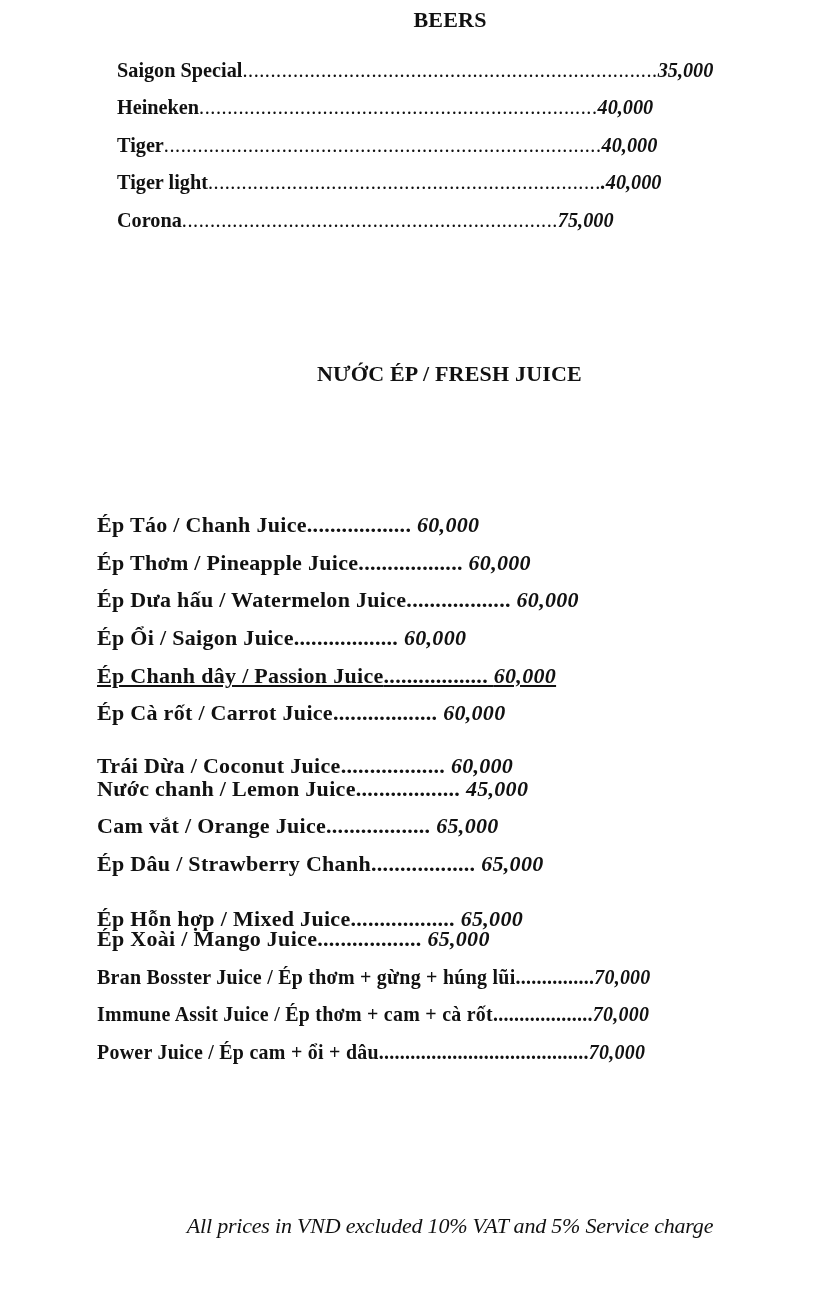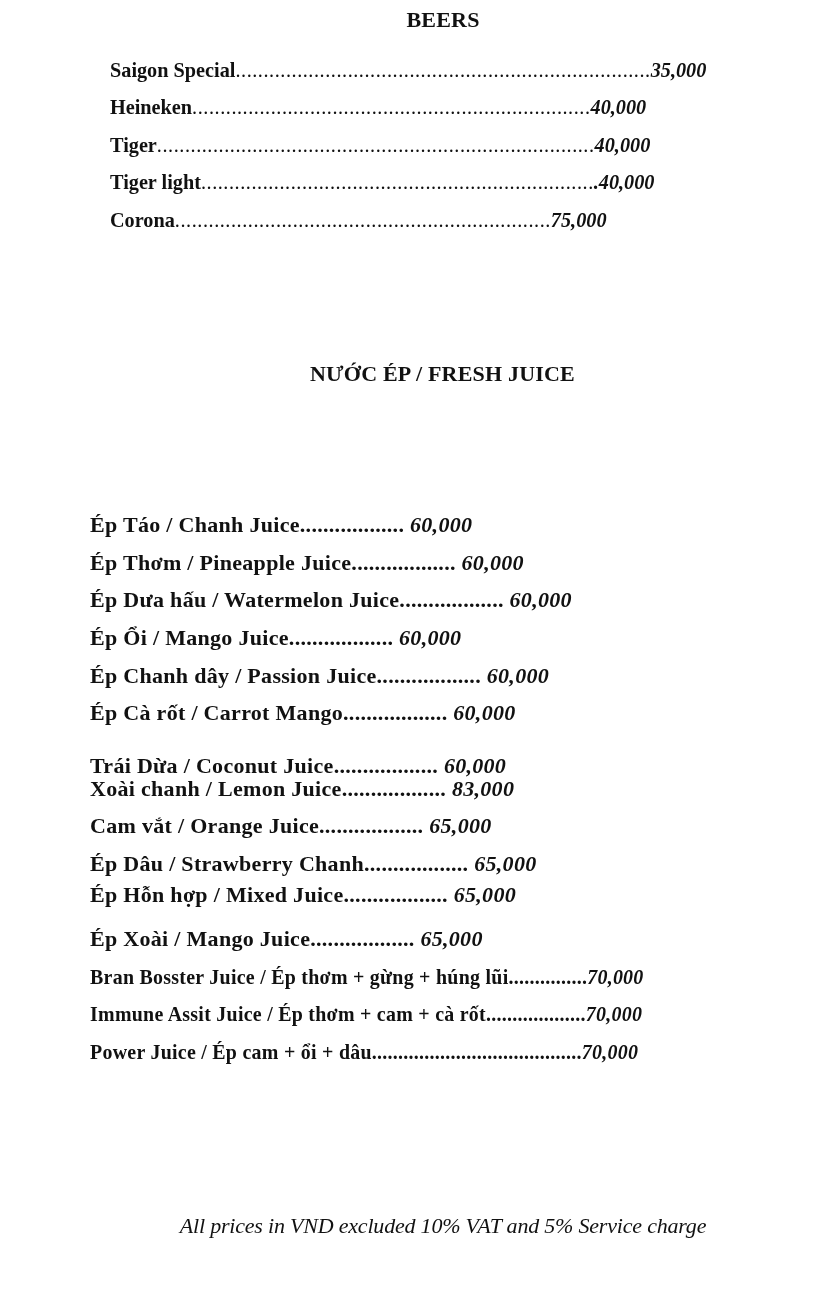--- a/index.html
+++ b/index.html
@@ -3,21 +3,21 @@
   <meta charset="utf-8">
   <style>
     * { margin: 0; padding: 0; box-sizing: border-box; }
     html, body {
       width: 836px; height: 1293px;
       background: #ffffff;
       color: #111111;
       font-family: "Liberation Serif", "DejaVu Serif", serif;
       overflow: hidden;
     }
-    .page { position: relative; width: 693px; height: 1293px; }
+    .page { position: relative; width: 693px; height: 1293px; margin-left: 7px; }
 
     .section-title {
       position: absolute; left: 0; width: 886px;
       text-align: center;
       font-weight: bold;
       font-size: 22px;
       letter-spacing: 0.2px;
     }
     #beers-title { top: 7px; width: 886px; }
     #juice-title { top: 361px; width: 885px; }
@@ -80,29 +80,29 @@
       <span class="name">Corona</span><span class="dots">  ................................................................... </span><span class="price">75,000</span>
     </div>
   </div>
 
   <div class="section-title" id="juice-title">NƯỚC ÉP / FRESH JUICE</div>
 
   <div>
     <div class="juice-row" style="top:510px;"><span>Ép Táo / Chanh Juice</span><span>..................</span> <span class="price">60,000</span></div>
     <div class="juice-row" style="top:548px;"><span>Ép Thơm / Pineapple Juice</span><span>..................</span> <span class="price">60,000</span></div>
     <div class="juice-row" style="top:585px;text-align:center;"><span>Ép Dưa hấu / Watermelon Juice</span><span>..................</span> <span class="price">60,000</span></div>
-    <div class="juice-row" style="top:623px;"><span>Ép Ổi / Mango Juice</span><span>..................</span> <span class="price">60,000</span></div>
-    <div class="juice-row" style="top:661px;"><span>Ép Chanh dây / Passion Juice</span><span>..................</span> <span class="price">60,000</span></div>
-    <div class="juice-row" style="top:698px;"><span>Ép Cà rốt / Carrot Mango</span><span>..................</span> <span class="price">60,000</span></div>
+    <div class="juice-row" style="top:623px;"><span>Ép Ổi / Saigon Juice</span><span>..................</span> <span class="price">60,000</span></div>
+    <div class="juice-row" style="top:661px;text-decoration:underline;"><span>Ép Chanh dây / Passion Juice</span><span>..................</span> <span class="price">60,000</span></div>
+    <div class="juice-row" style="top:698px;"><span>Ép Cà rốt / Carrot Juice</span><span>..................</span> <span class="price">60,000</span></div>
     <div class="juice-row" style="top:751px;"><span>Trái Dừa / Coconut Juice</span><span>..................</span> <span class="price">60,000</span></div>
-    <div class="juice-row" style="top:774px;"><span>Xoài chanh / Lemon Juice</span><span>..................</span> <span class="price">83,000</span></div>
+    <div class="juice-row" style="top:774px;"><span>Nước chanh / Lemon Juice</span><span>..................</span> <span class="price">45,000</span></div>
     <div class="juice-row" style="top:811px;text-align:center;"><span>Cam vắt / Orange Juice</span><span>..................</span> <span class="price">65,000</span></div>
     <div class="juice-row" style="top:849px;"><span>Ép Dâu / Strawberry Chanh</span><span>..................</span> <span class="price">65,000</span></div>
     <div class="juice-row" style="top:924px;"><span>Ép Xoài / Mango Juice</span><span>..................</span> <span class="price">65,000</span></div>
-    <div class="juice-row" style="top:880px;"><span>Ép Hỗn hợp / Mixed Juice</span><span>..................</span> <span class="price">65,000</span></div>
+    <div class="juice-row" style="top:904px;"><span>Ép Hỗn hợp / Mixed Juice</span><span>..................</span> <span class="price">65,000</span></div>
     <div class="juice-row combo" style="top:962px;"><span>Bran Bosster Juice / Ép thơm + gừng + húng lũi</span><span>...............</span><span class="price">70,000</span></div>
     <div class="juice-row combo" style="top:999px;"><span>Immune Assit Juice / Ép thơm + cam + cà rốt</span><span>...................</span><span class="price">70,000</span></div>
     <div class="juice-row combo" style="top:1037px;"><span>Power Juice / Ép cam + ổi + dâu</span><span>........................................</span><span class="price">70,000</span></div>
   </div>
 
   <div class="footer-note">All prices in VND excluded 10% VAT and 5% Service charge</div>
 
 </div>
 
 </body></html>

